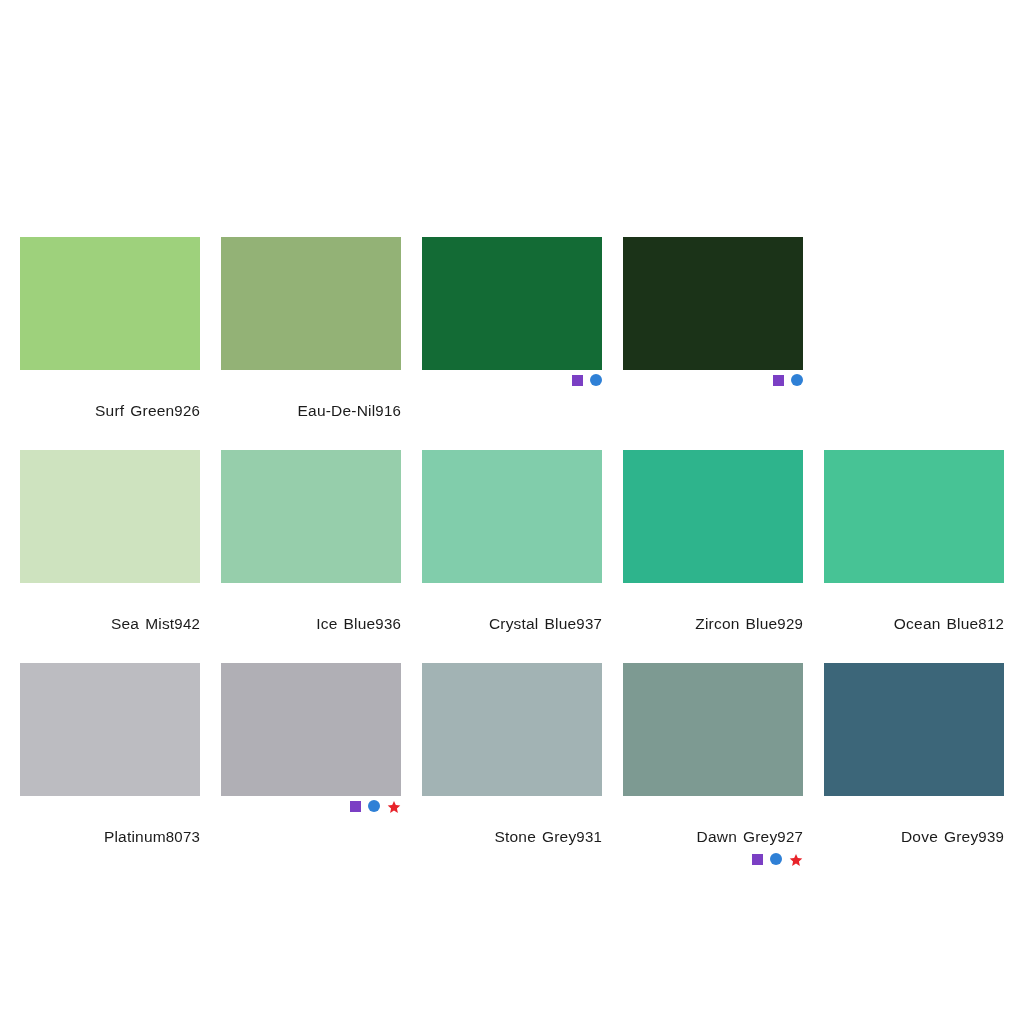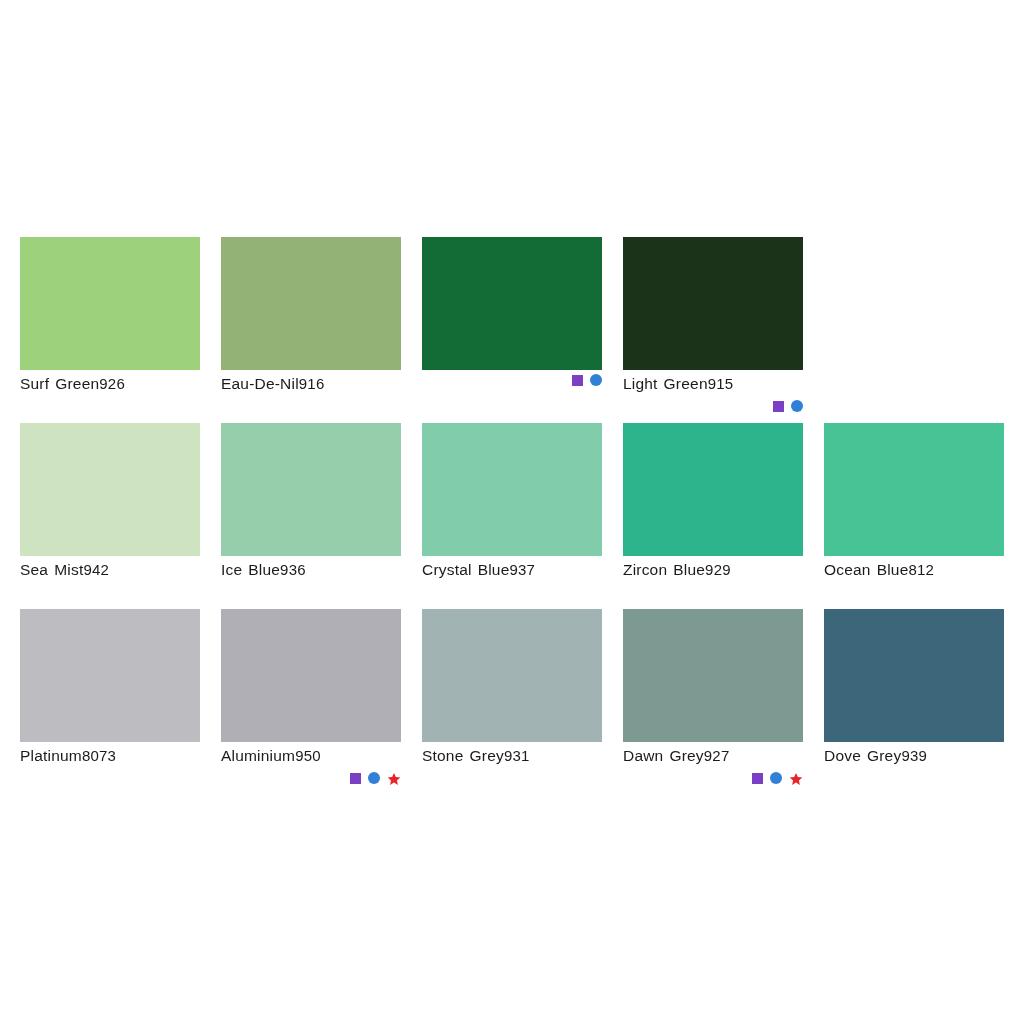--- a/index.html
+++ b/index.html
@@ -44,24 +44,25 @@
   }
   .swatch {
     width: 180px;
     height: 133px;
     display: block;
   }
   .labelbar {
     display: flex;
     flex-direction: row;
     align-items: baseline;
-    justify-content: flex-start;
+    justify-content: flex-end;
     height: 26px;
     padding-top: 5px;
     box-sizing: border-box;
+    margin-top: 27px;
   }
   .cname {
     font-size: 15.5px;
     color: #1b1b1b;
     letter-spacing: 0.2px;
     white-space: nowrap;
     word-spacing: 1.5px;
   }
   .cnum {
     font-size: 15px;
@@ -127,24 +128,20 @@
         </div>
         <div class="cell">
           <div class="swatch" style="background: rgb(19, 107, 53);"></div>
           <div class="symbols">
             <span class="sym-square" style="background: rgb(123, 63, 196);"></span>
             <span class="sym-circle" style="background: rgb(47, 128, 214);"></span>
           </div>
         </div>
         <div class="cell">
           <div class="swatch" style="background: rgb(27, 51, 24);"></div>
-          <div class="labelbar">
-            <span class="cname">Light Green</span>
-            <span class="cnum">915</span>
-          </div>
           <div class="symbols">
             <span class="sym-square" style="background: rgb(123, 63, 196);"></span>
             <span class="sym-circle" style="background: rgb(47, 128, 214);"></span>
           </div>
         </div>
       </div>
       <div class="row">
         <div class="cell">
           <div class="swatch" style="background: rgb(206, 227, 191);"></div>
           <div class="labelbar">
@@ -190,24 +187,20 @@
         <div class="cell">
           <div class="swatch" style="background: rgb(188, 188, 193);"></div>
           <div class="labelbar">
             <span class="cname">Platinum</span>
             <span class="cnum">8073</span>
           </div>
           <div class="symbols empty"></div>
         </div>
         <div class="cell">
           <div class="swatch" style="background: rgb(176, 175, 181);"></div>
-          <div class="labelbar">
-            <span class="cname">Aluminium</span>
-            <span class="cnum">950</span>
-          </div>
           <div class="symbols">
             <span class="sym-square" style="background: rgb(123, 63, 196);"></span>
             <span class="sym-circle" style="background: rgb(47, 128, 214);"></span>
             <span class="sym-star">
               <svg viewBox="0 0 24 24" width="14" height="14">
                 <polygon points="12,1.5 15.1,8.6 22.8,9.3 17,14.5 18.7,22.1 12,18.1 5.3,22.1 7,14.5 1.2,9.3 8.9,8.6" fill="#e8232a"></polygon>
               </svg>
             </span>
           </div>
         </div>

